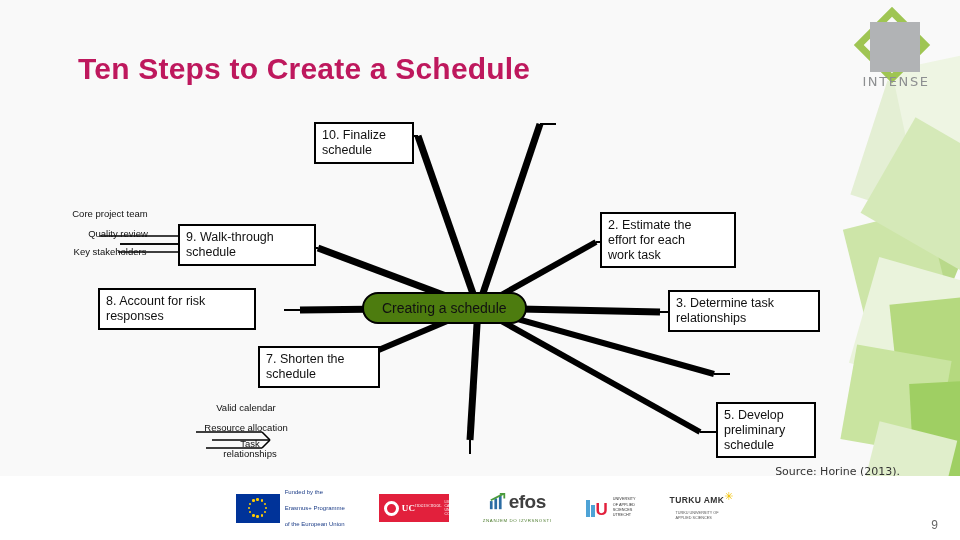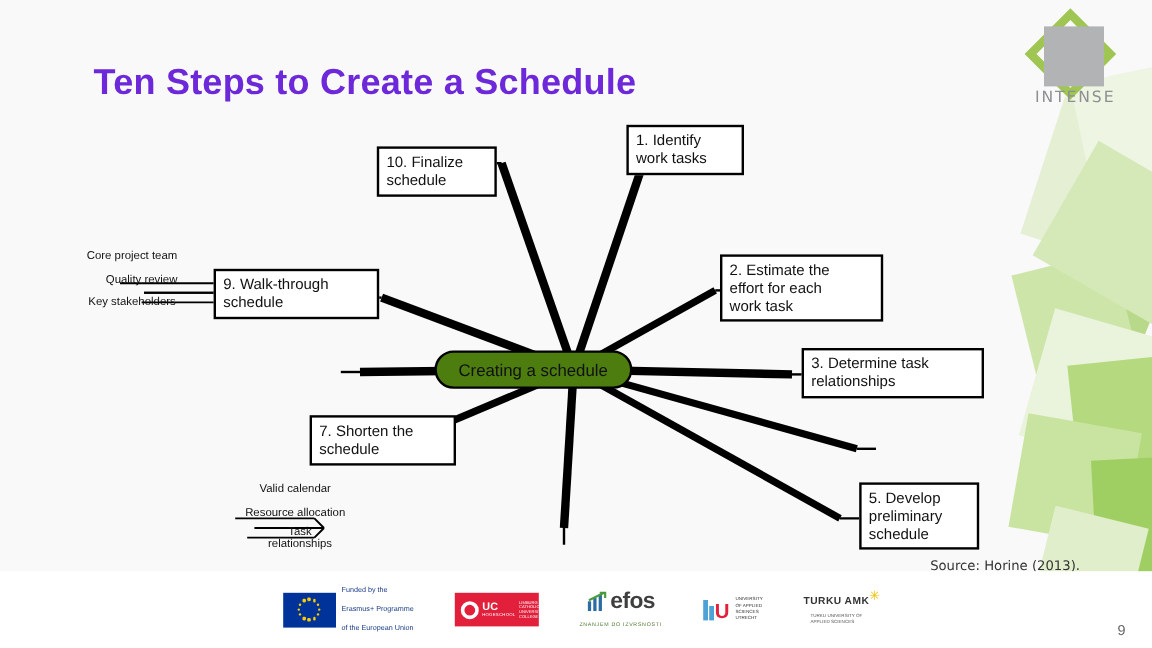--- a/index.html
+++ b/index.html
@@ -32,21 +32,21 @@
   }
   #intense-logo .word {
     position: absolute; left: 0; top: 62px; width: 96px;
     text-align: center; font-size: 13px; letter-spacing: 1.6px;
     color: #8d8f91; font-family: "DejaVu Sans", sans-serif;
   }
 
   
   #page-title {
     position: absolute; left: 78px; top: 52px;
-    font-size: 30px; font-weight: bold; color: #6d28d9;
+    font-size: 30px; font-weight: bold; color: #be185d;
     letter-spacing: .2px; white-space: nowrap;
   }
 
   
   #mindmap { position: absolute; left: 0; top: 96px; width: 880px; height: 380px; }
   #mindmap svg { position: absolute; left: 0; top: 0; }
 
   .node {
     position: absolute;
     border: 2px solid #000;
@@ -109,21 +109,21 @@
 
   
   .uc-box {
     background: #e2203c; color: #fff; width: 70px; height: 28px;
     display: flex; align-items: center; gap: 3px; padding: 0 5px;
   }
   .uc-ring {
     width: 15px; height: 15px; border-radius: 50%;
     border: 3px solid #fff; flex: none;
   }
-  .uc-words { display: flex; flex-direction: column; line-height: 1; }
+  .uc-words { display: flex; flex-direction: row; line-height: 1; font-family: Liberation Serif, serif; }
   .uc-main { font-size: 9px; font-weight: bold; letter-spacing: .2px; }
   .uc-sub  { font-size: 3.6px; letter-spacing: .2px; margin-top: 1.5px; }
   .uc-side { font-size: 3.4px; line-height: 1.25; white-space: pre-line; }
 
   
   .efos-wrap { display: flex; flex-direction: column; align-items: center; }
   .efos-row { display: flex; align-items: flex-start; gap: 2px; }
   .efos-mark { width: 18px; height: 18px; position: relative; }
   .efos-word { font-size: 19px; font-weight: bold; color: #3f3f3f; line-height: .9; letter-spacing: -.5px; }
   .efos-tag { font-size: 4.4px; color: #4a7a2a; letter-spacing: .6px; margin-top: 2px; }
@@ -211,32 +211,32 @@
         <path d="M258 156 L118 156"></path>
       </g>
 
       <g stroke="#000" fill="none" stroke-width="1.6">
         <path d="M270 344 L262 336 M262 336 L196 336"></path>
         <path d="M270 344 L262 352 M262 352 L206 352"></path>
         <path d="M270 344 L212 344"></path>
       </g>
     </svg>
 
-    <div class="node" style="left:522px; top:8px; width:98px;">1. Identify
-work tasks</div>
     <div class="node" style="left:600px; top:116px; width:136px;">2. Estimate the
 effort for each
 work task</div>
     <div class="node" style="left:668px; top:194px; width:152px;">3. Determine task
 relationships</div>
     <div class="node" style="left:716px; top:306px; width:100px;">5. Develop
 preliminary
 schedule</div>
     <div class="node" style="left:258px; top:250px; width:122px;">7. Shorten the
 schedule</div>
+    <div class="node" style="left:98px; top:192px; width:158px;">8. Account for risk
+responses</div>
     <div class="node" style="left:178px; top:128px; width:138px;">9. Walk-through
 schedule</div>
     <div class="node" style="left:314px; top:26px; width:100px;">10. Finalize
 schedule</div>
 
     <div class="center-node" style="left:362px; top:196px;">Creating a schedule</div>
 
     <div class="subleaf" style="left:50px; top:113px; width:120px;">Core project team</div>
     <div class="subleaf" style="left:62px; top:133px; width:112px;">Quality review</div>
     <div class="subleaf" style="left:50px; top:151px; width:120px;">Key stakeholders</div>

